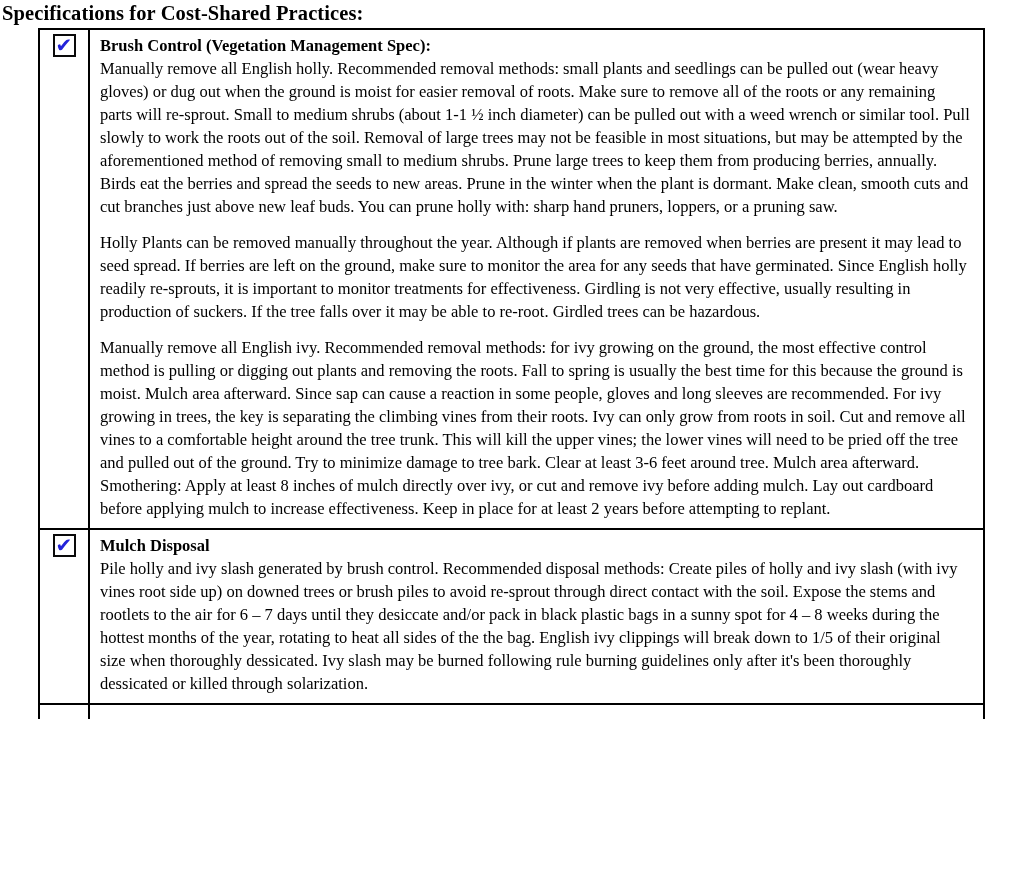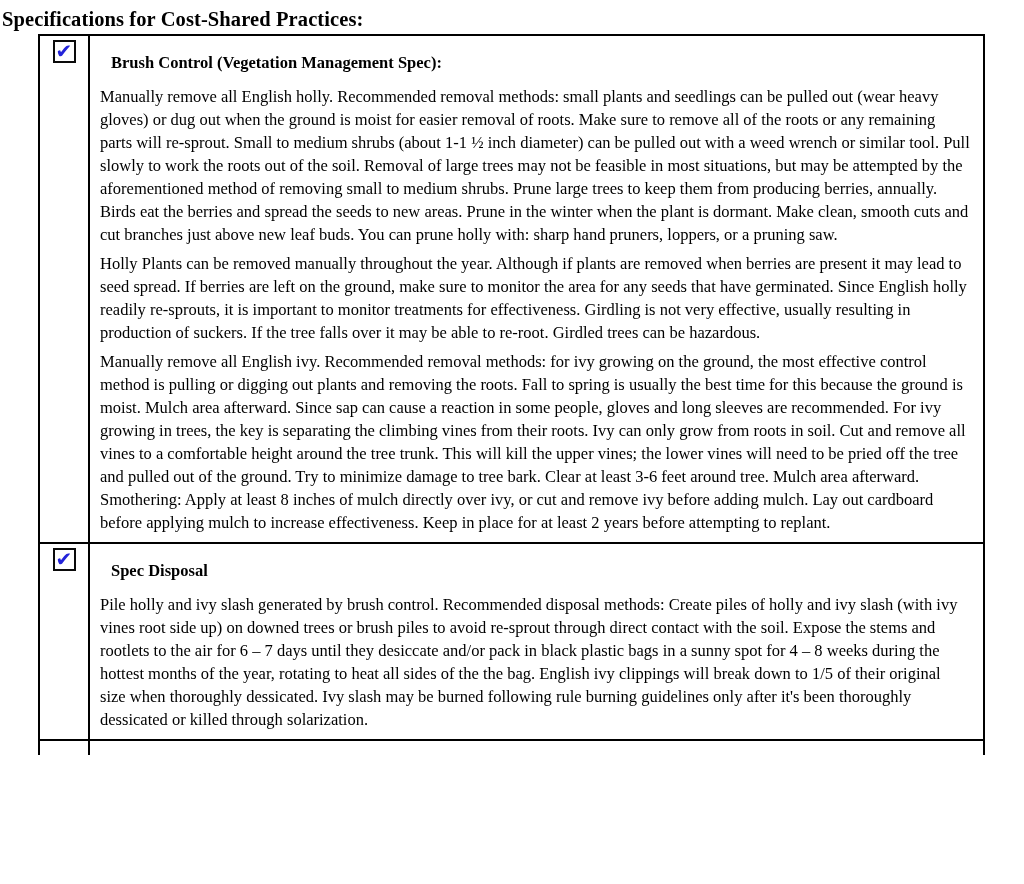--- a/index.html
+++ b/index.html
@@ -6,21 +6,21 @@
   html, body {
     margin: 0; padding: 0;
     width: 1024px; height: 884px;
     background: #ffffff;
     color: #000000;
     font-family: "Liberation Serif", serif;
     overflow: hidden;
   }
   .page {
     width: 1024px; height: 774px;
-    padding: 8px 0 0 2px;
+    padding: 2px 0 0 2px;
   }
   .page-title {
     font-size: 20.5px;
     font-weight: bold;
     margin: 0 0 3px 0;
     letter-spacing: 0.1px;
   }
   .spec-table {
     margin-left: 36px;
     width: 947px;
@@ -56,26 +56,26 @@
     transform: translateY(-1px);
     font-family: "DejaVu Sans", sans-serif;
   }
   .content-cell {
     flex: 1 1 auto;
     padding: 4px 13px 8px 10px;
     font-size: 16.5px;
     line-height: 23px;
   }
   .cell-title {
-    margin: 11px;
+    margin: 0;
     font-weight: bold;
     font-family: Liberation Serif, serif;
   }
   .content-cell p.body { margin: 0; }
-  .content-cell p.body.gap { margin-top: 6px; }
+  .content-cell p.body.gap { margin-top: 13px; }
   .tail-row {
     display: flex;
     height: 14px;
   }
   .tail-check {
     flex: 0 0 50px;
     border-right: 2px solid #000000;
   }
   .tail-content { flex: 1 1 auto; }
 </style>
@@ -102,21 +102,21 @@
       </div>
     </div>
 
     <div class="row">
       <div class="check-cell">
         <span class="checkbox">
           <span class="checkmark">✔</span>
         </span>
       </div>
       <div class="content-cell">
-        <p class="cell-title">Spec Disposal</p>
+        <p class="cell-title">Mulch Disposal</p>
         <p class="body">Pile holly and ivy slash generated by brush control. Recommended disposal methods: Create piles of holly and ivy slash (with ivy vines root side up) on downed trees or brush piles to avoid re-sprout through direct contact with the soil. Expose the stems and rootlets to the air for 6 – 7 days until they desiccate and/or pack in black plastic bags in a sunny spot for 4 – 8 weeks during the hottest months of the year, rotating to heat all sides of the the bag. English ivy clippings will break down to 1/5 of their original size when thoroughly dessicated. Ivy slash may be burned following rule burning guidelines only after it's been thoroughly dessicated or killed through solarization.</p>
       </div>
     </div>
 
     <div class="tail-row">
       <div class="tail-check"></div>
       <div class="tail-content"></div>
     </div>
 
   </div>

